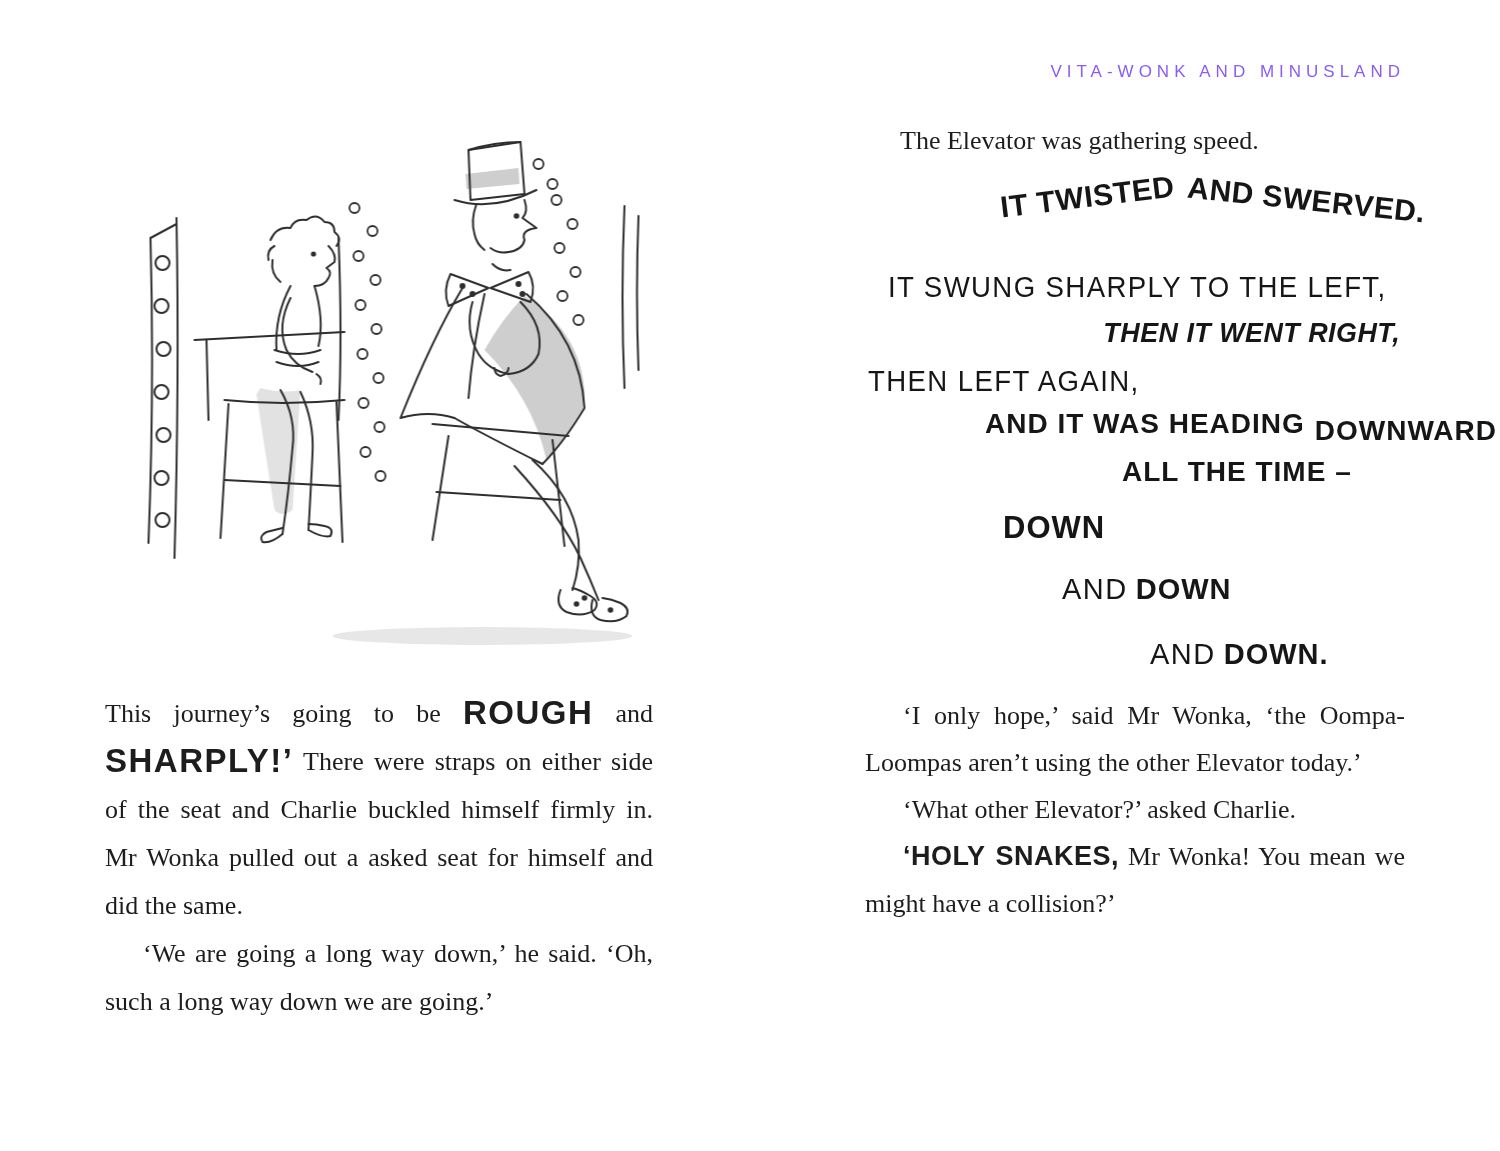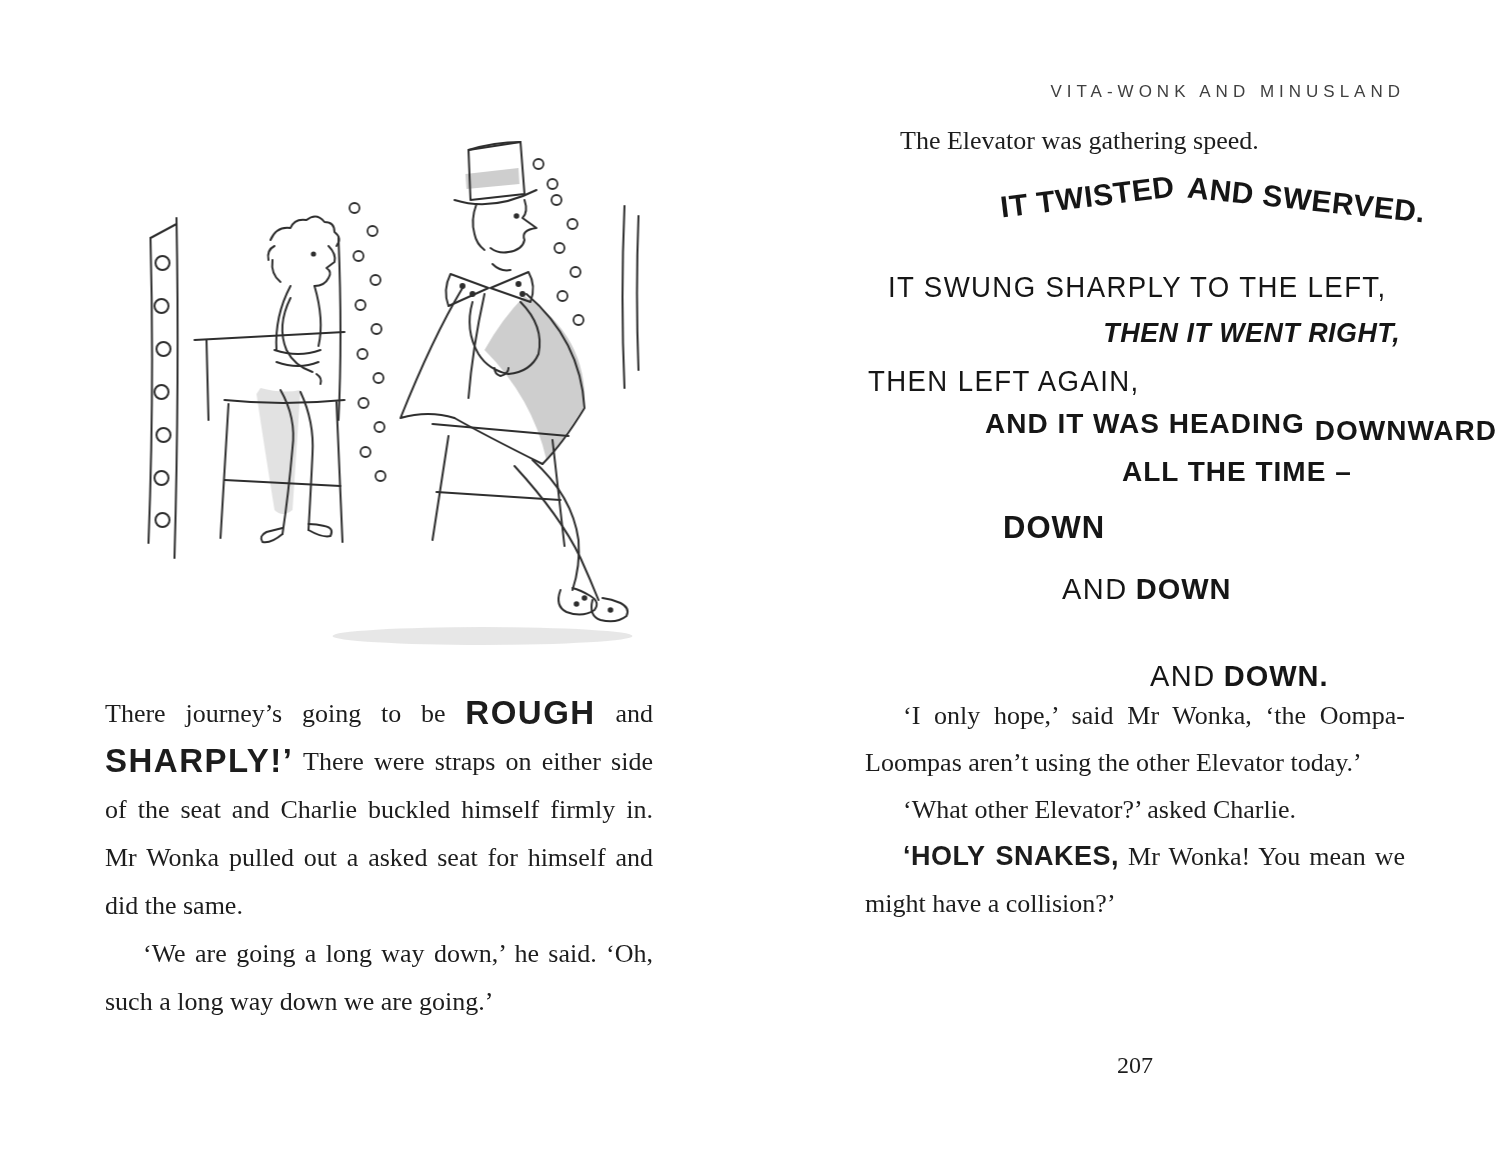--- a/index.html
+++ b/index.html
@@ -21,21 +21,21 @@
                     font-size:33px; letter-spacing:1.5px; line-height:0;
                     vertical-align:-2px; white-space:nowrap; }
 
   .page-num { position:absolute; top:1052px; font-size:24px; text-align:center; }
   #page-left  .page-num { left:105px; width:548px; }
   #page-right .page-num { left:115px; width:540px; }
 
   
   .running-head { position:absolute; top:62px; right:95px;
                   font-family:"Liberation Sans", sans-serif; font-size:17px;
-                  letter-spacing:5px; color:#404040; white-space:nowrap;margin-top:20px; }
+                  letter-spacing:5px; color:#8b5cf6; white-space:nowrap; }
 
   .serif-line { position:absolute; font-size:26px; white-space:nowrap; }
   .rp-p1 { left:150px; top:126px; }
 
   .line { position:absolute; white-space:nowrap;
           font-family:"Liberation Sans", sans-serif; color:#161616; }
 
   .twisted { left:250px; top:180px; font-weight:bold; font-size:30px; letter-spacing:.5px; }
   .twisted .arc-a { display:inline-block; transform:rotate(-7deg); }
   .twisted .arc-b { display:inline-block; transform:rotate(6deg); margin-left:12px; position:relative; top:3px; }
@@ -46,21 +46,21 @@
 
   .went-right { right:100px; top:317px; font-weight:bold; font-style:italic;
                 font-size:28px; letter-spacing:.5px; transform:scaleX(.96); transform-origin:right top; }
 
   .bold-line { font-weight:bold; letter-spacing:1px; }
   .heading   { left:235px; top:408px; font-size:28px; }
   .heading .downward { position:relative; top:7px; margin-left:10px; display:inline-block; }
   .all-time  { left:372px; top:456px; font-size:28px; }
   .down1     { left:253px; top:510px; font-size:31px; }
   .and-down2 { left:312px; top:573px; font-size:29px; }
-  .and-down3 { left:400px; top:660px; font-size:29px; }
+  .and-down3 { left:400px; top:638px; font-size:29px; }
   .and-light { font-weight:normal; letter-spacing:1.5px; }
   .down-bold { font-weight:bold; letter-spacing:1px; margin-left:8px; }
 
   .right-text { position:absolute; left:115px; top:692px; width:540px;
                 font-size:26px; line-height:47px; text-align:justify; }
   .right-text p { text-indent:38px; }
   .holy-snakes { font-family:"Liberation Sans", sans-serif; font-weight:bold;
                  font-size:27px; letter-spacing:.5px; line-height:0; }
 </style>
 </head>
@@ -174,21 +174,21 @@
         <circle cx="406" cy="76" r="5"></circle>
           <circle cx="420" cy="96" r="5"></circle>
       </g>
 
       <path d="M492,118 Q488,210 492,300"></path>
       <path d="M506,128 Q503,205 506,282"></path>
     </g>
   </svg>
 
   <div class="left-text">
-    <p><span>There journey’s going to be </span><span class="display-inline">ROUGH</span><span> and </span><span class="display-inline">SHARPLY!’</span><span> There were straps on either side of the seat and Charlie buckled himself firmly in. Mr Wonka pulled out a asked seat for himself and did the same.</span></p>
+    <p><span>This journey’s going to be </span><span class="display-inline">ROUGH</span><span> and </span><span class="display-inline">SHARPLY!’</span><span> There were straps on either side of the seat and Charlie buckled himself firmly in. Mr Wonka pulled out a asked seat for himself and did the same.</span></p>
     <p>‘We are going a long way down,’ he said. ‘Oh, such a long way down we are going.’</p>
   </div>
 
 </div>
 
 <div class="page" id="page-right">
 
   <div class="running-head">VITA-WONK AND MINUSLAND</div>
 
   <div class="serif-line rp-p1">The Elevator was gathering speed.</div>
@@ -218,14 +218,13 @@
   <div class="line and-down3">
     <span class="and-light">AND</span><span class="down-bold">DOWN.</span>
   </div>
 
   <div class="right-text">
     <p>‘I only hope,’ said Mr Wonka, ‘the Oompa-Loompas aren’t using the other Elevator today.’</p>
     <p>‘What other Elevator?’ asked Charlie.</p>
     <p><span class="holy-snakes">‘HOLY SNAKES,</span><span> Mr Wonka! You mean we might have a collision?’</span></p>
   </div>
 
-  <div class="page-num">207</div>
 </div>
 
 </body></html>

